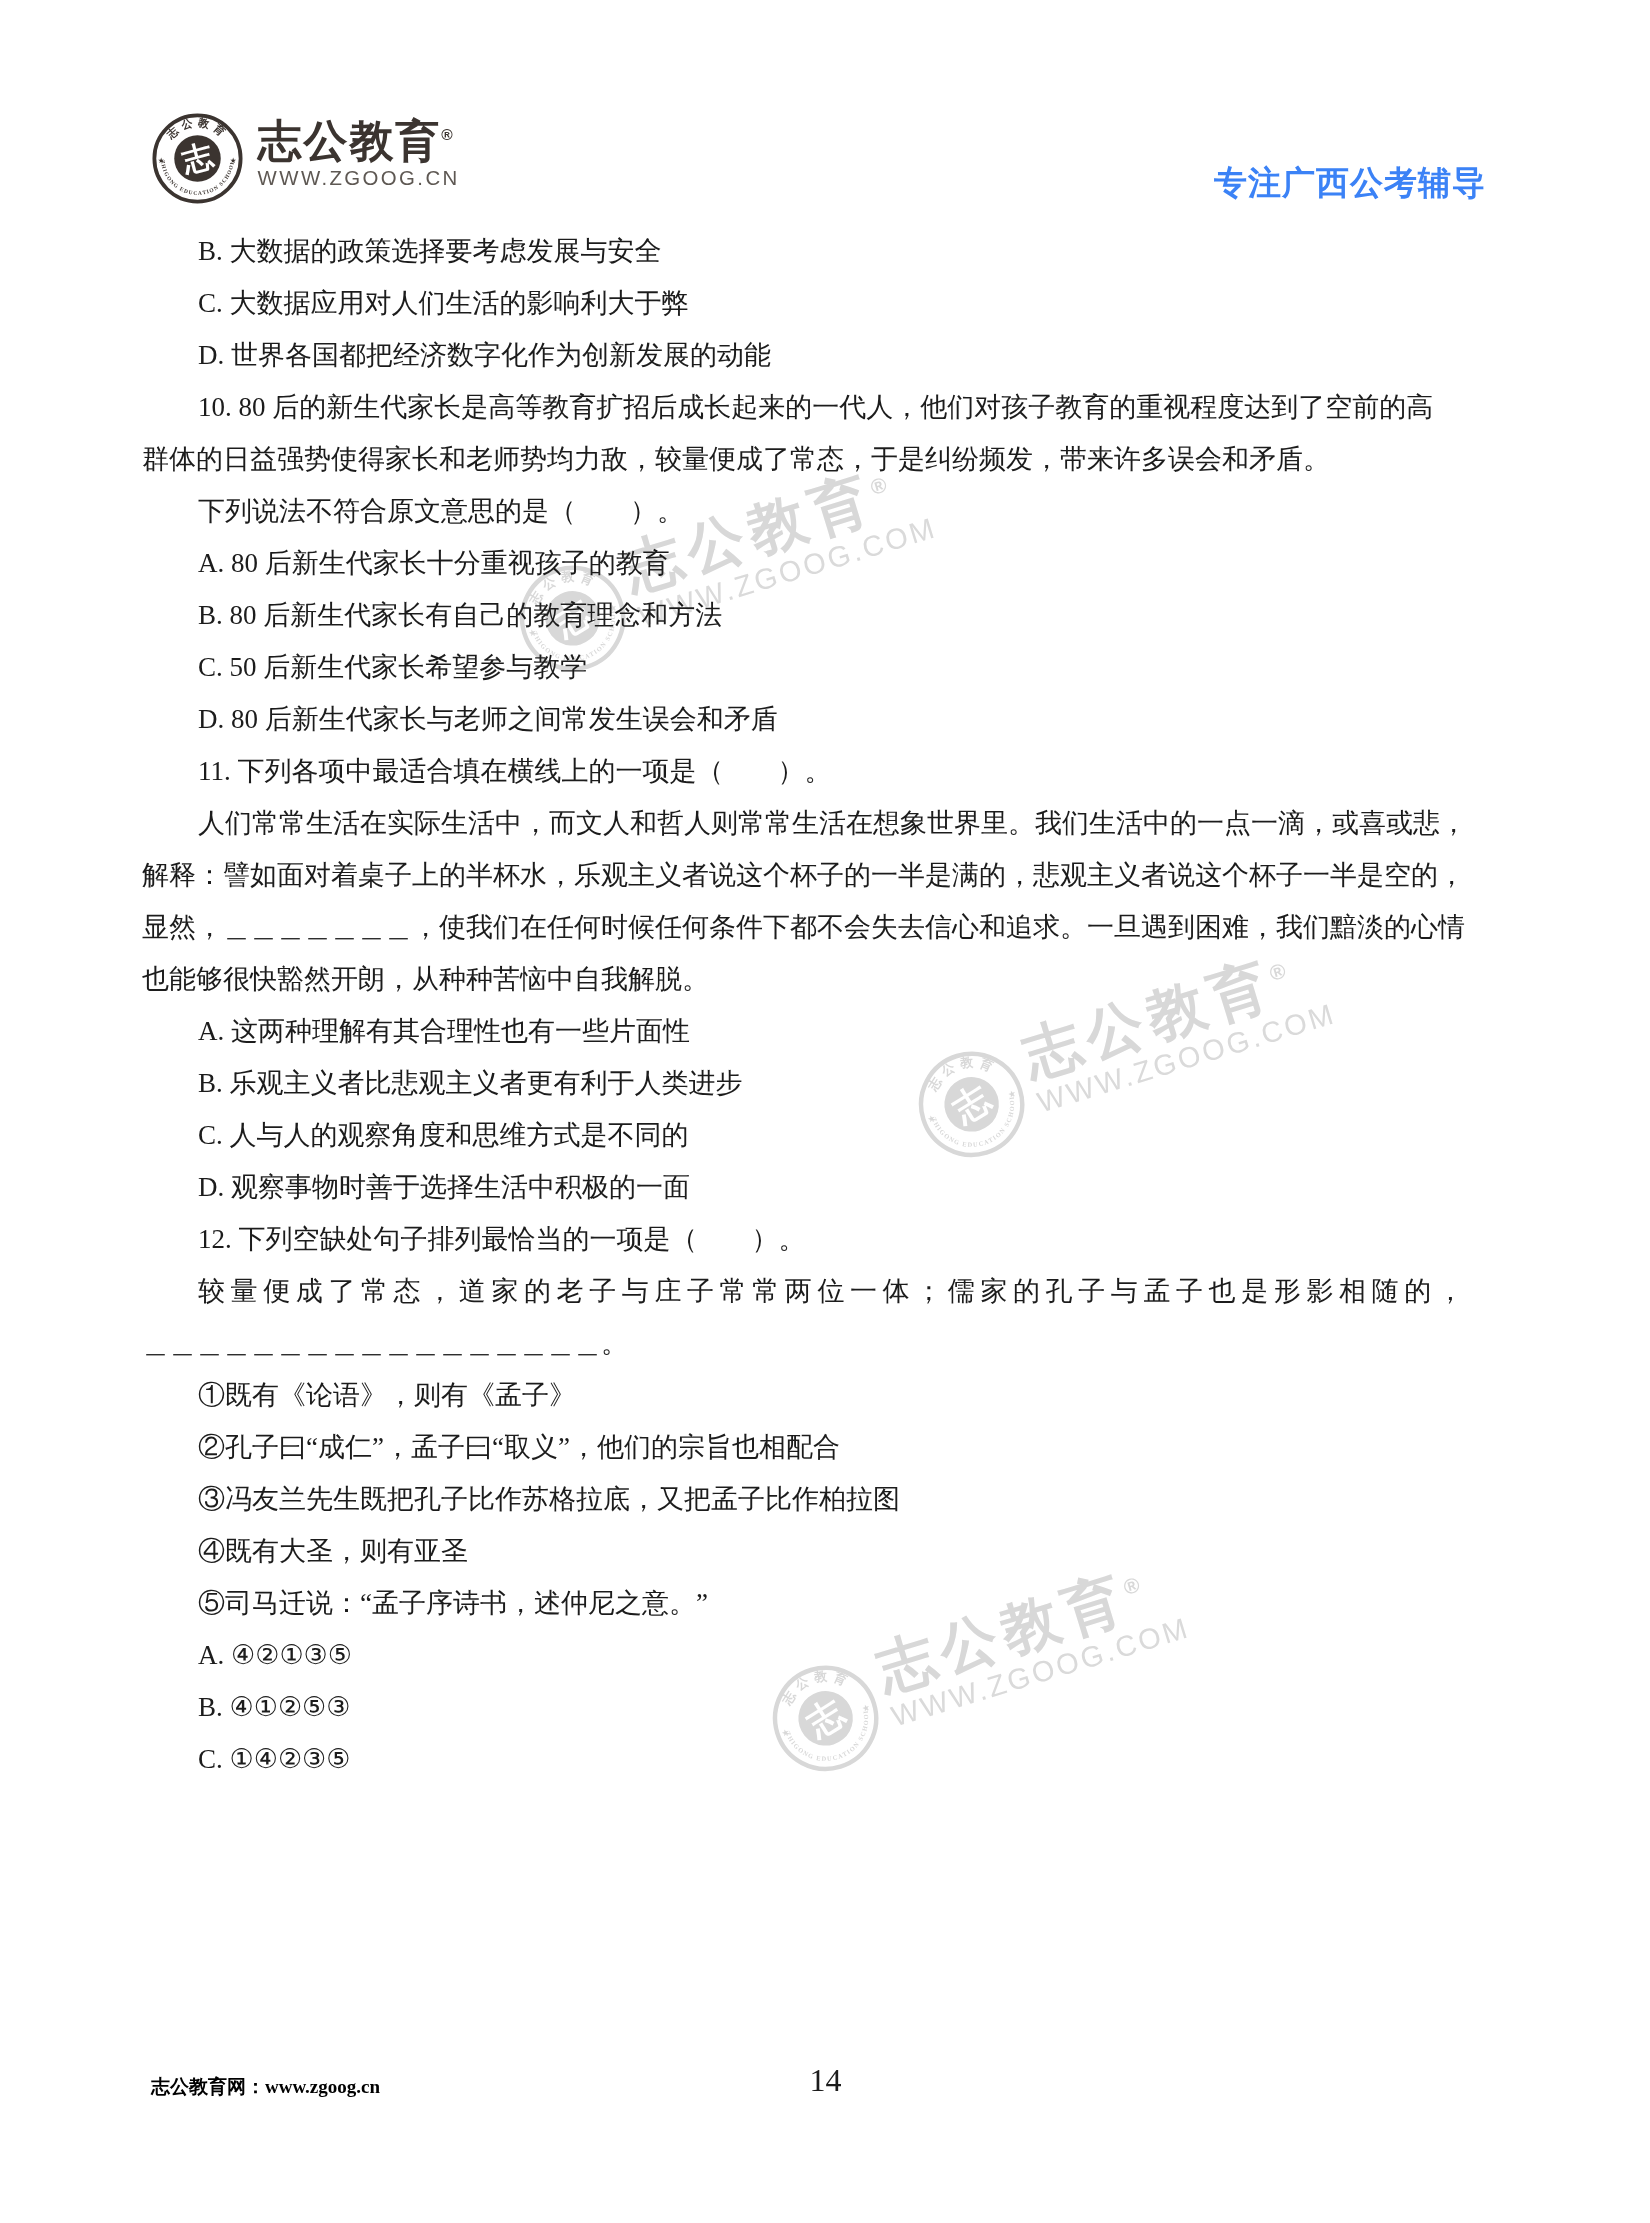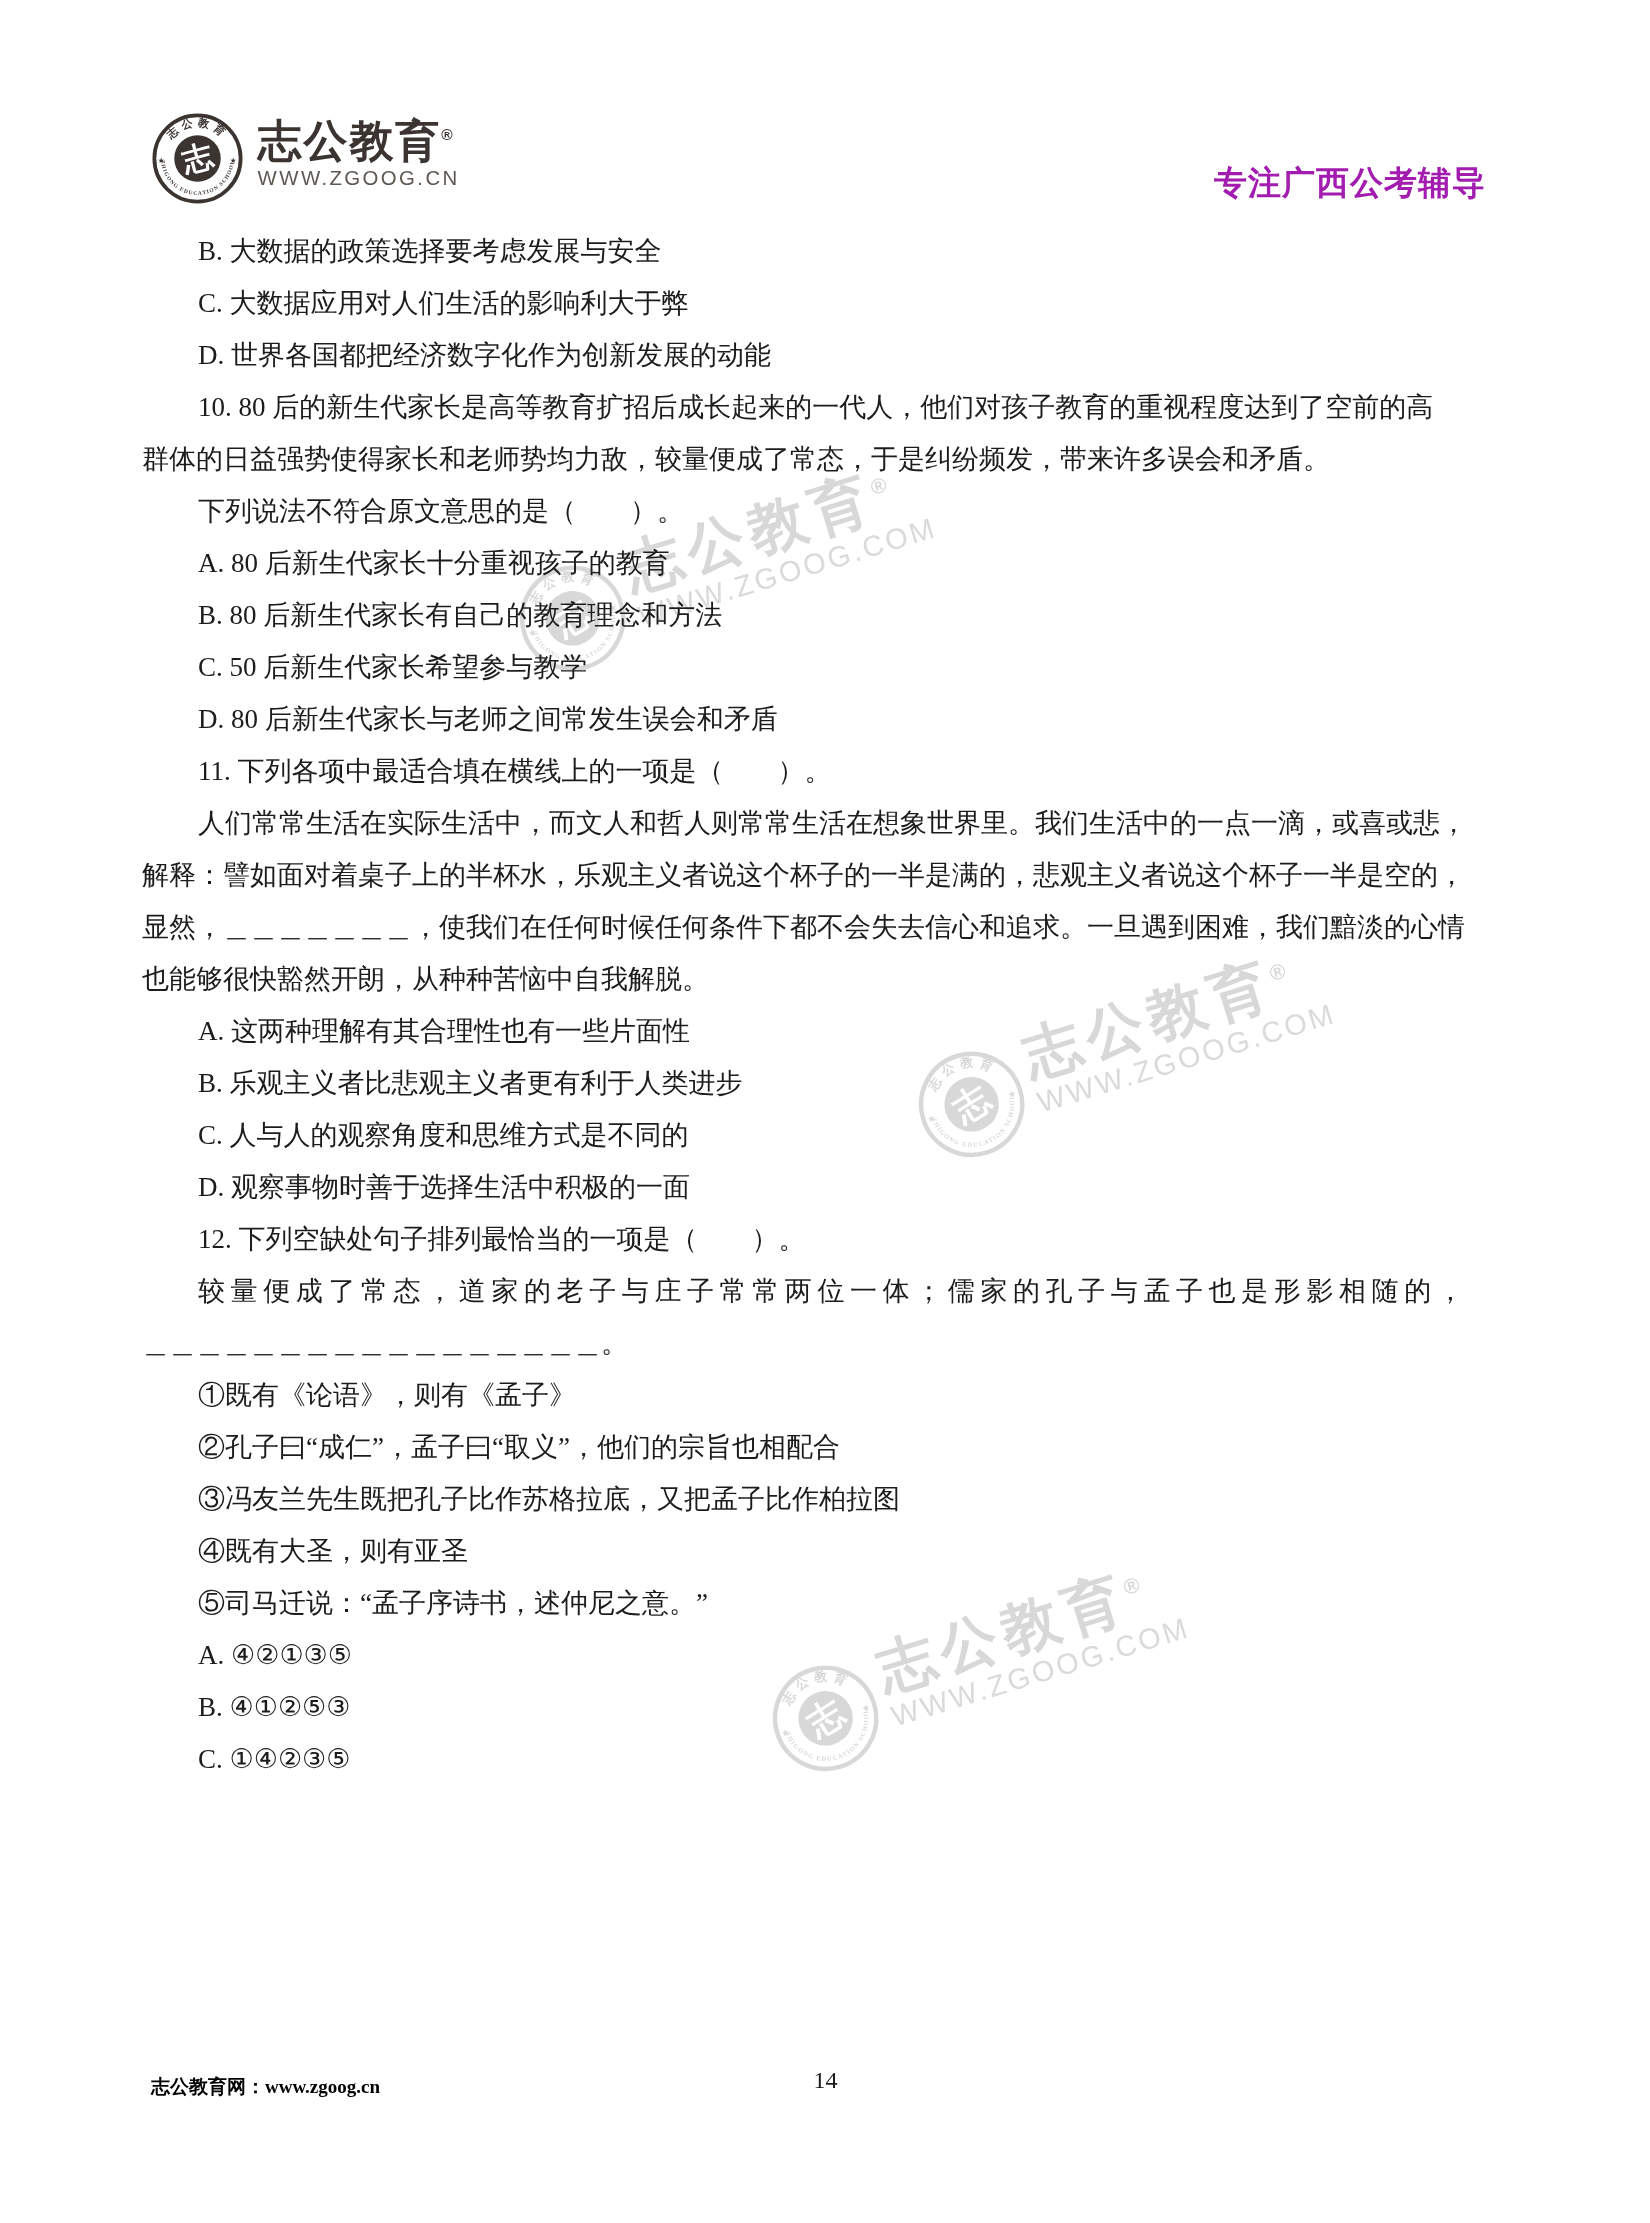--- a/index.html
+++ b/index.html
@@ -13,21 +13,21 @@
   .header{position:absolute;left:0;top:0;width:100%;height:223px;z-index:3;}
   .logo{position:absolute;left:151px;top:112px;display:flex;align-items:flex-start;}
   .logo-seal{width:93px;height:93px;color:#3b3430;}
   .logo-textcol{margin-left:13.6px;padding-top:5.8px;}
   .logo-cn{font-family:"Liberation Sans",sans-serif;font-weight:bold;font-size:44px;
            letter-spacing:1.9px;color:#3b3430;line-height:1.05;}
   .logo-cn sup{font-size:15.5px;vertical-align:super;}
   .logo-url{font-family:"Liberation Sans",sans-serif;font-size:20.4px;letter-spacing:2.4px;
             color:#5e5853;margin-top:2.9px;}
   .tagline{position:absolute;right:165px;top:161px;font-size:33px;font-weight:bold;
-           color:#a21caf;font-family:"Liberation Sans",sans-serif;letter-spacing:1px;}
+           color:#3b82f6;font-family:"Liberation Sans",sans-serif;letter-spacing:1px;}
 
   
   .wm{position:absolute;display:flex;align-items:center;z-index:1;
       transform:rotate(-17deg);transform-origin:54px 54px;pointer-events:none;}
   .wm-seal{width:109px;height:109px;color:#d8d8d8;flex:0 0 auto;}
   .wm-textcol{margin-left:9.7px;margin-top:-25px;}
   .wm-cn{font-family:"Liberation Sans",sans-serif;font-weight:bold;font-size:58px;
          letter-spacing:6.8px;color:#d8d8d8;line-height:1;}
   .wm-cn sup{font-size:21.3px;}
   .wm-url{font-family:"Liberation Sans",sans-serif;font-size:29px;letter-spacing:2.9px;
@@ -40,21 +40,21 @@
   .doc{position:absolute;left:142px;top:225px;width:1383px;z-index:2;}
   .line{height:52px;line-height:52px;font-size:27px;white-space:nowrap;}
   .indent{padding-left:56px;}
   .spread{letter-spacing:5.6px;}
 
   
   .footer{position:absolute;left:0;top:2065px;width:100%;height:43px;z-index:3;}
   .footer-left{position:absolute;left:151px;top:0;font-size:19px;font-weight:bold;
                color:#000;line-height:43px;}
   .page-num{position:absolute;left:0;width:100%;text-align:center;top:-5.8px;
-            font-size:24px;color:#1c1c1c;line-height:43px;font-weight:normal;}
+            font-size:32px;color:#1c1c1c;line-height:43px;font-weight:normal;}
 </style>
 </head>
 <body>
 
 <svg width="0" height="0" style="position:absolute" aria-hidden="true">
   <defs>
     <symbol id="seal" viewBox="0 0 110 110">
       <circle cx="55" cy="55" r="51" fill="none" stroke="currentColor" stroke-width="4.5"></circle>
       <path id="sealTop" d="M 17 55 A 38 38 0 1 1 93 55" fill="none"></path>
       <path id="sealBot" d="M 12 55 A 43 43 0 1 0 98 55" fill="none"></path>

